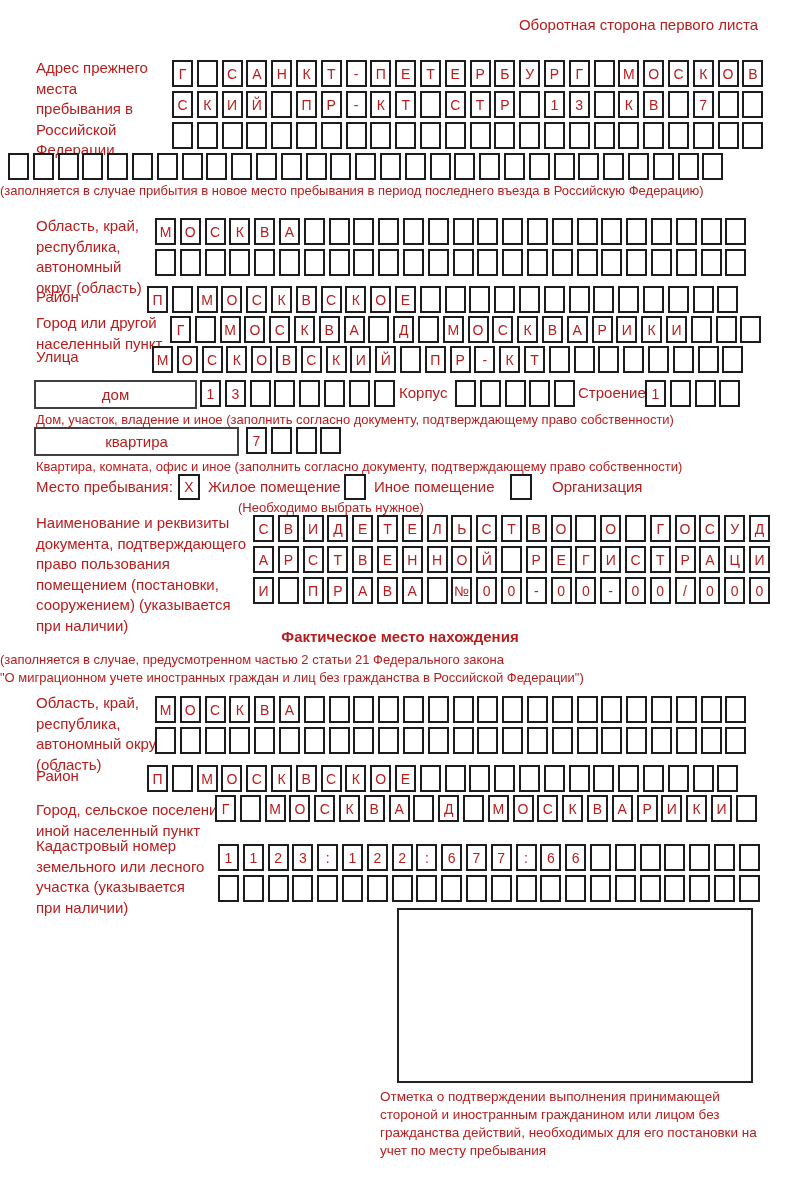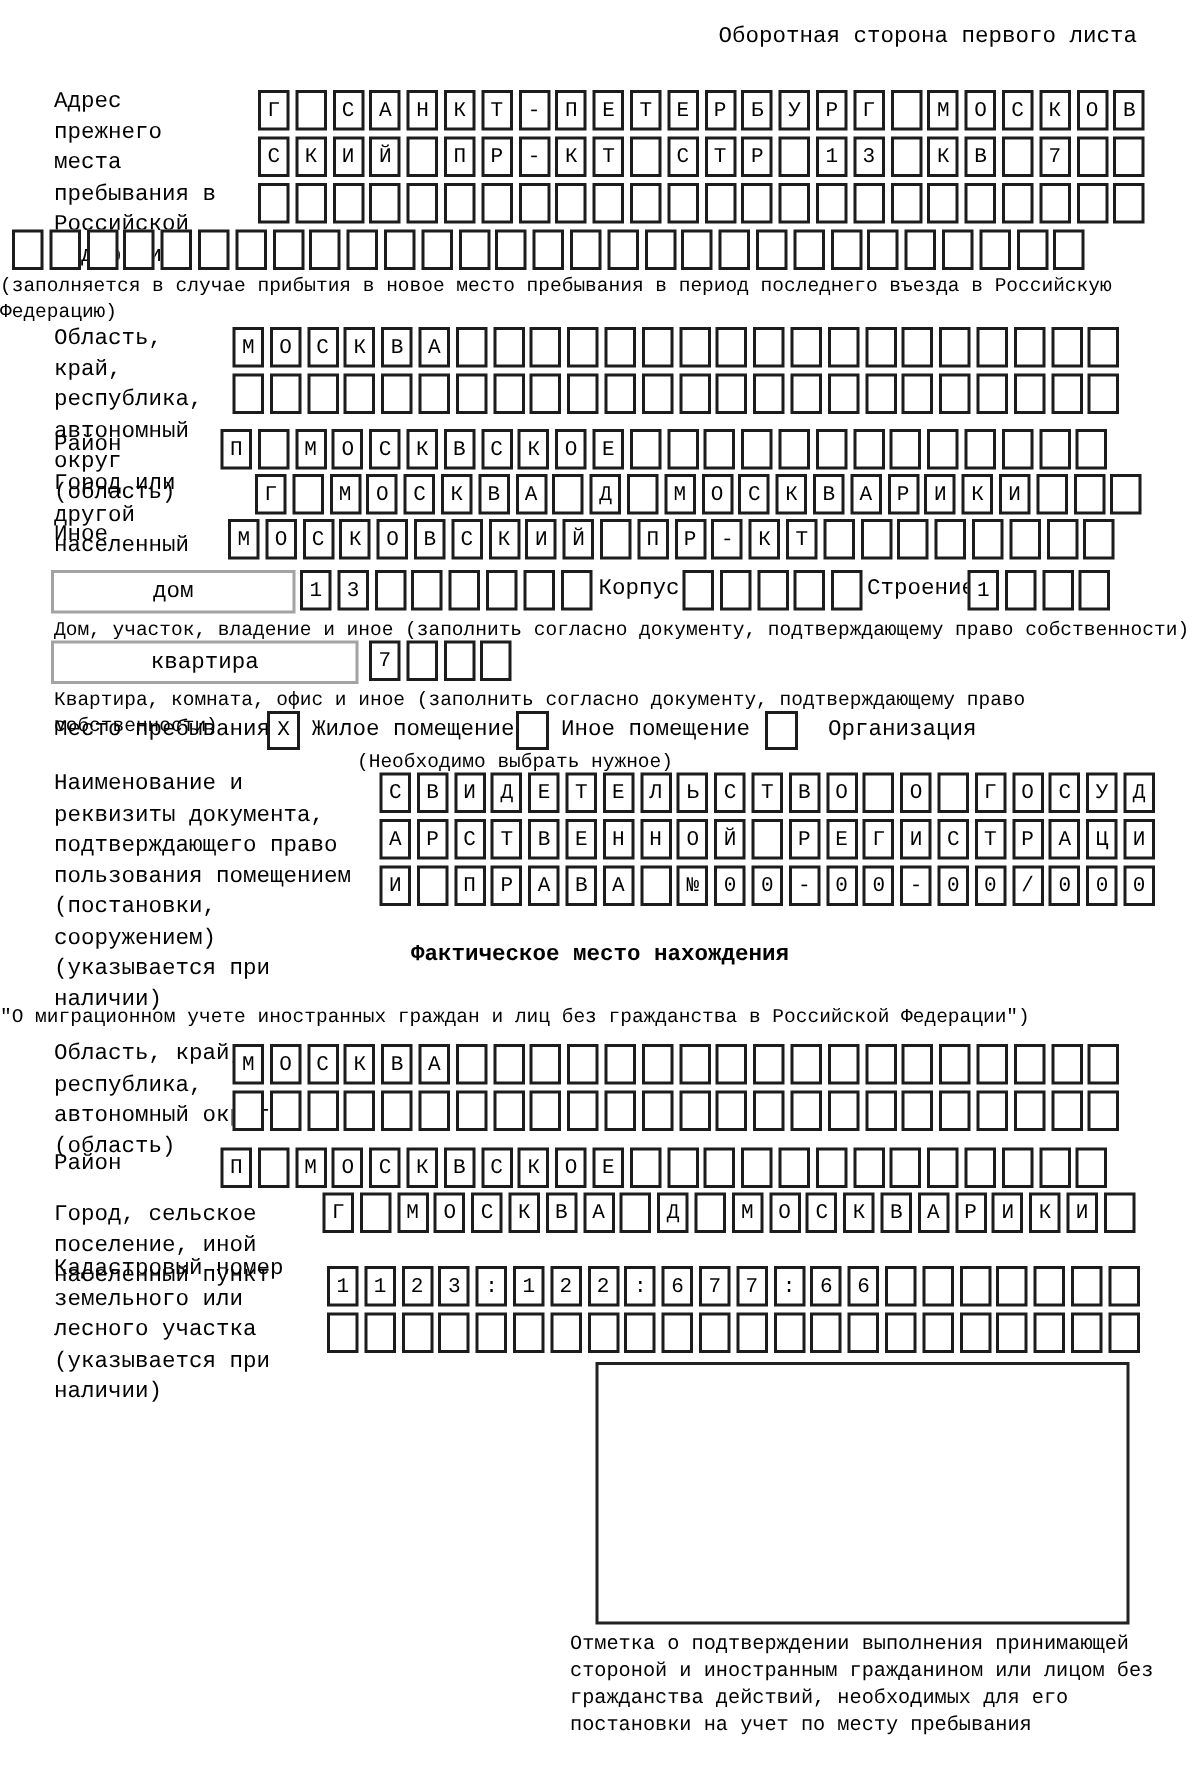--- a/index.html
+++ b/index.html
@@ -1,28 +1,28 @@
 <!DOCTYPE html>
 <html><head>
 <meta charset="utf-8">
 <style>
   html,body{margin:0;padding:0;background:#fff;}
   .page{
     position:relative;width:800px;height:1180px;background:#ffffff;
-    font-family:Liberation Mono, monospace;color:#000000;overflow:hidden;
+    font-family:Liberation Sans, sans-serif;color:#b91c1c;overflow:hidden;
   }
   .lbl{position:absolute;font-size:15px;line-height:20.5px;}
   .boxrow{position:absolute;display:flex;white-space:nowrap;}
   .cell{
     display:inline-flex;width:17px;height:23px;border:2px solid #1c1c1c;
     margin-right:3.8px;align-items:center;justify-content:center;
     font-size:14px;background:#fff;flex:0 0 auto;
   }
   .widebox{
-    position:absolute;border:2px solid #a3a3a3;height:25px;
+    position:absolute;border:2px solid #404040;height:25px;
     display:flex;align-items:center;justify-content:center;font-size:15px;background:#fff;
   }
   .chk{
     position:absolute;width:18px;height:22px;border:2px solid #1c1c1c;
     display:flex;align-items:center;justify-content:center;font-size:14px;background:#fff;
   }
   .caption{position:absolute;font-size:13px;line-height:17px;}
   .center{text-align:left;}
   .title{position:absolute;left:0;width:100%;text-align:center;font-weight:bold;font-size:15.5px;}
   .note-right{position:absolute;top:16px;right:42px;font-size:15px;}
@@ -251,21 +251,21 @@
       <span class="cell">А</span>
       <span class="cell">Р</span>
       <span class="cell">И</span>
       <span class="cell">К</span>
       <span class="cell">И</span>
       <span class="cell"></span>
       <span class="cell"></span>
       <span class="cell"></span>
     </div>
 
-  <div class="lbl" style="left:36px;top:347px">Иное</div>
+  <div class="lbl" style="left:36px;top:347px">Улица</div>
   <div class="boxrow" style="left:152px;top:346px">
       <span class="cell">М</span>
       <span class="cell">О</span>
       <span class="cell">С</span>
       <span class="cell">К</span>
       <span class="cell">О</span>
       <span class="cell">В</span>
       <span class="cell">С</span>
       <span class="cell">К</span>
       <span class="cell">И</span>
@@ -397,20 +397,21 @@
       <span class="cell">-</span>
       <span class="cell">0</span>
       <span class="cell">0</span>
       <span class="cell">/</span>
       <span class="cell">0</span>
       <span class="cell">0</span>
       <span class="cell">0</span>
     </div>
 
   <div class="title" style="top:628px;font-size:15px">Фактическое место нахождения</div>
+  <div class="caption center" style="left:0;top:651px;width:100%">(заполняется в случае, предусмотренном частью 2 статьи 21 Федерального закона</div>
   <div class="caption center" style="left:0;top:669px;width:100%">"О миграционном учете иностранных граждан и лиц без гражданства в Российской Федерации")</div>
 
   <div class="lbl" style="left:36px;top:693px;width:150px">Область, край, республика, автономный округ (область)</div>
   <div class="boxrow" style="left:155px;top:696px">
       <span class="cell">М</span>
       <span class="cell">О</span>
       <span class="cell">С</span>
       <span class="cell">К</span>
       <span class="cell">В</span>
       <span class="cell">А</span>

